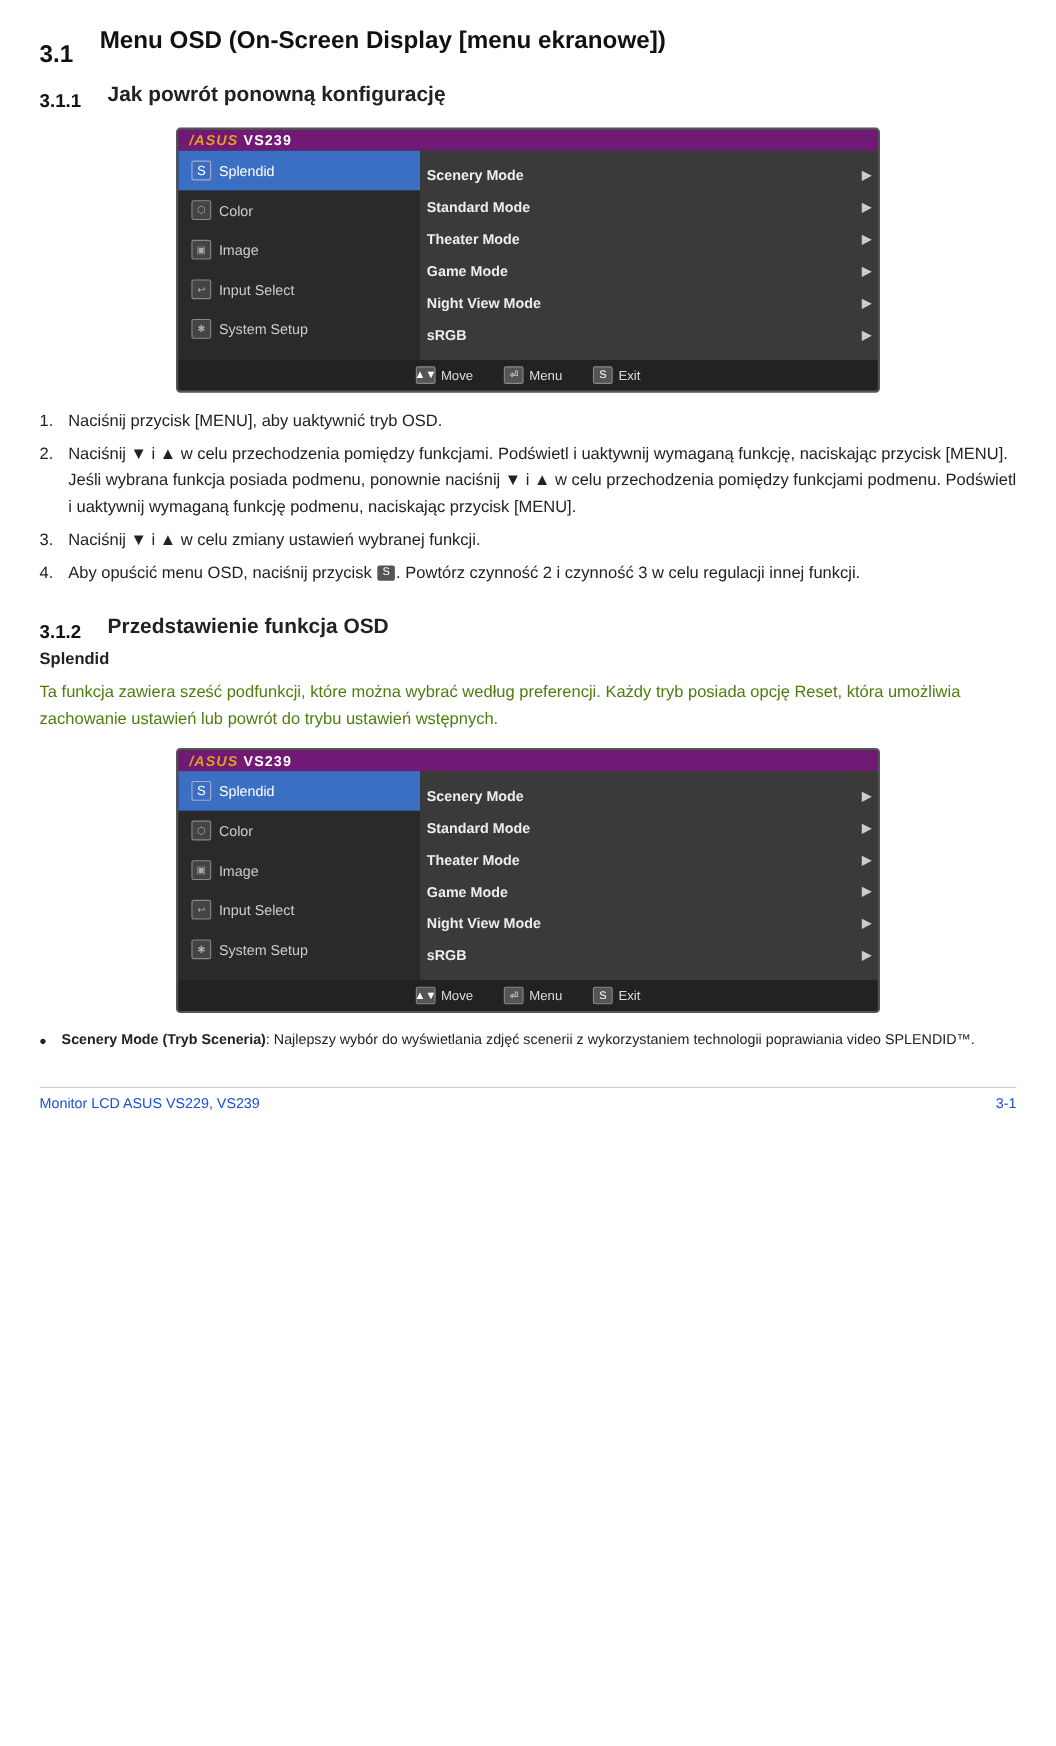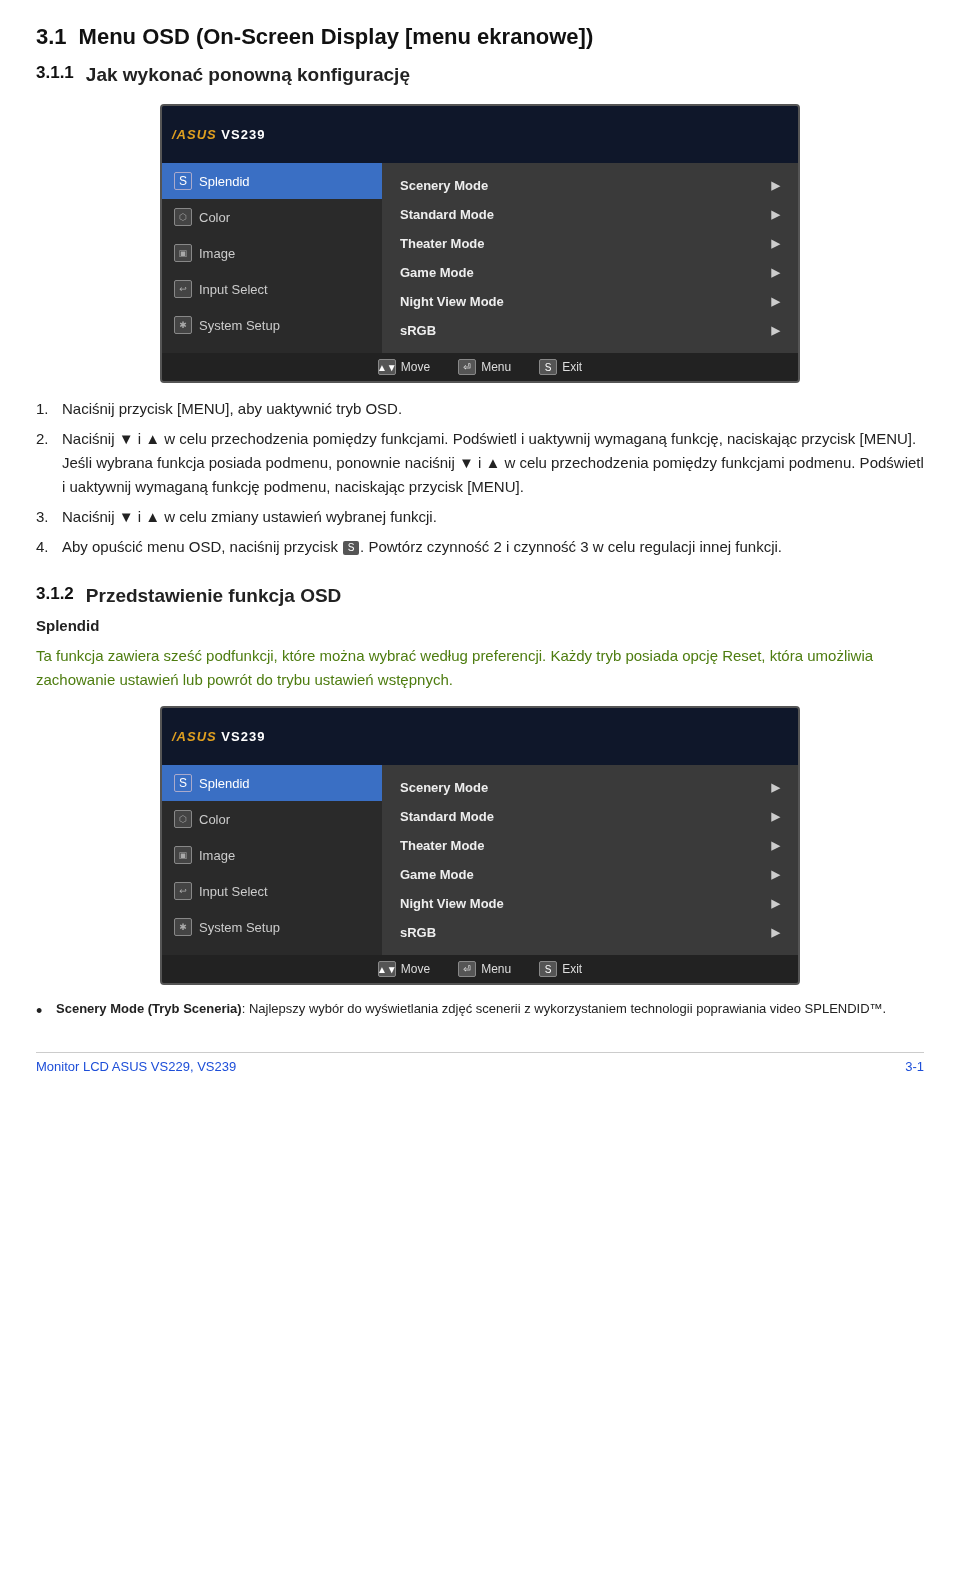--- a/index.html
+++ b/index.html
@@ -9,57 +9,57 @@
       color: #222;
       background: #fff;
       padding: 24px 36px 24px 36px;
       max-width: 960px;
     }
 
     
     .section-heading {
       font-size: 22px;
       font-weight: bold;
-      margin-bottom: 0;
+      margin-bottom: 12px;
       color: #111;
     }
     .subsection-heading {
       font-size: 19px;
       font-weight: bold;
       margin-bottom: 4px;
       margin-top: 8px;
     }
     .section-title-row {
       display: flex;
-      align-items: center;
-      gap: 12px;
+      align-items: flex-end;
+      gap: 24px;
       margin-bottom: 6px;
     }
     .section-num {
       font-size: 22px;
       font-weight: bold;
       color: #111;
       white-space: nowrap;
     }
 
     
     .osd-monitor {
       background: #3a3a3a;
       border: 2px solid #555;
       border-radius: 4px;
       width: 640px;
       margin: 14px auto 14px auto;
       padding: 0;
       overflow: hidden;
     }
     .osd-titlebar {
-      background: #0f172a;
+      background: #701a75;
       display: flex;
       align-items: flex-end;
-      padding: 21px 10px;
+      padding: 2px 10px;
       gap: 8px;
     }
     .osd-logo {
       color: #e0a020;
       font-weight: bold;
       font-size: 13px;
       font-style: italic;
       letter-spacing: 1px;
     }
     .osd-logo span {
@@ -115,21 +115,21 @@
       background: #3a3a3a;
       display: flex;
       flex-direction: column;
       justify-content: center;
       padding: 8px 0;
     }
     .osd-option {
       display: flex;
       align-items: center;
       justify-content: space-between;
-      padding: 7px 18px;
+      padding: 7px 6px;
       color: #eee;
       font-size: 13px;
       font-weight: bold;
     }
     .osd-option .arrow {
       color: #ccc;
       font-size: 11px;
     }
     .osd-footer {
       background: #222;
@@ -234,21 +234,21 @@
 </head>
 <body>
 
 <div class="section-title-row">
   <span class="section-num">3.1</span>
   <span class="section-heading">Menu OSD (On-Screen Display [menu ekranowe])</span>
 </div>
 
 <div class="section-title-row">
   <span class="section-num" style="font-size:17px;">3.1.1</span>
-  <span class="subsection-heading">Jak wykonać ponowną konfigurację</span>
+  <span class="subsection-heading">Jak powrót ponowną konfigurację</span>
 </div>
 
 <div class="osd-monitor">
   <div class="osd-titlebar">
     <span class="osd-logo">
       <span style="color:#e0a020;font-style:italic;">/ASUS</span>
       <span style="color:#fff;font-style:normal;"> VS239</span>
     </span>
   </div>
   <div class="osd-body">

